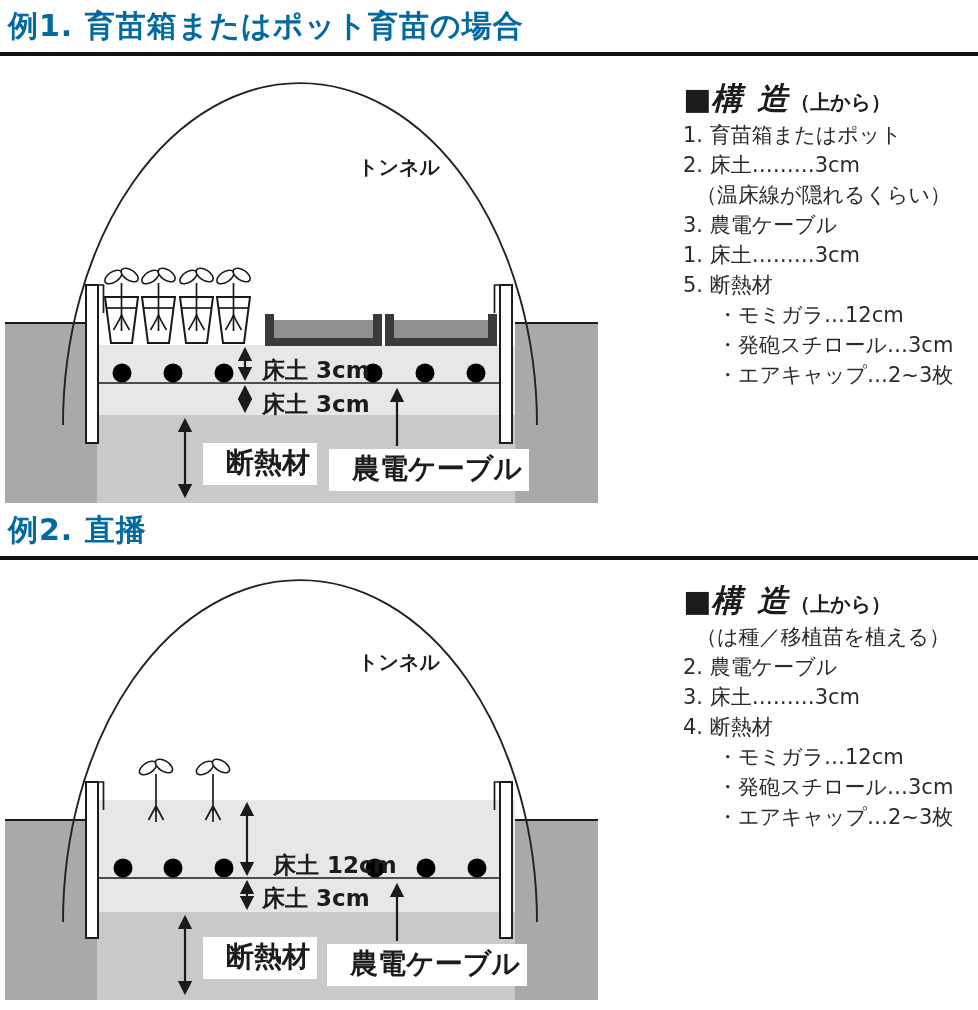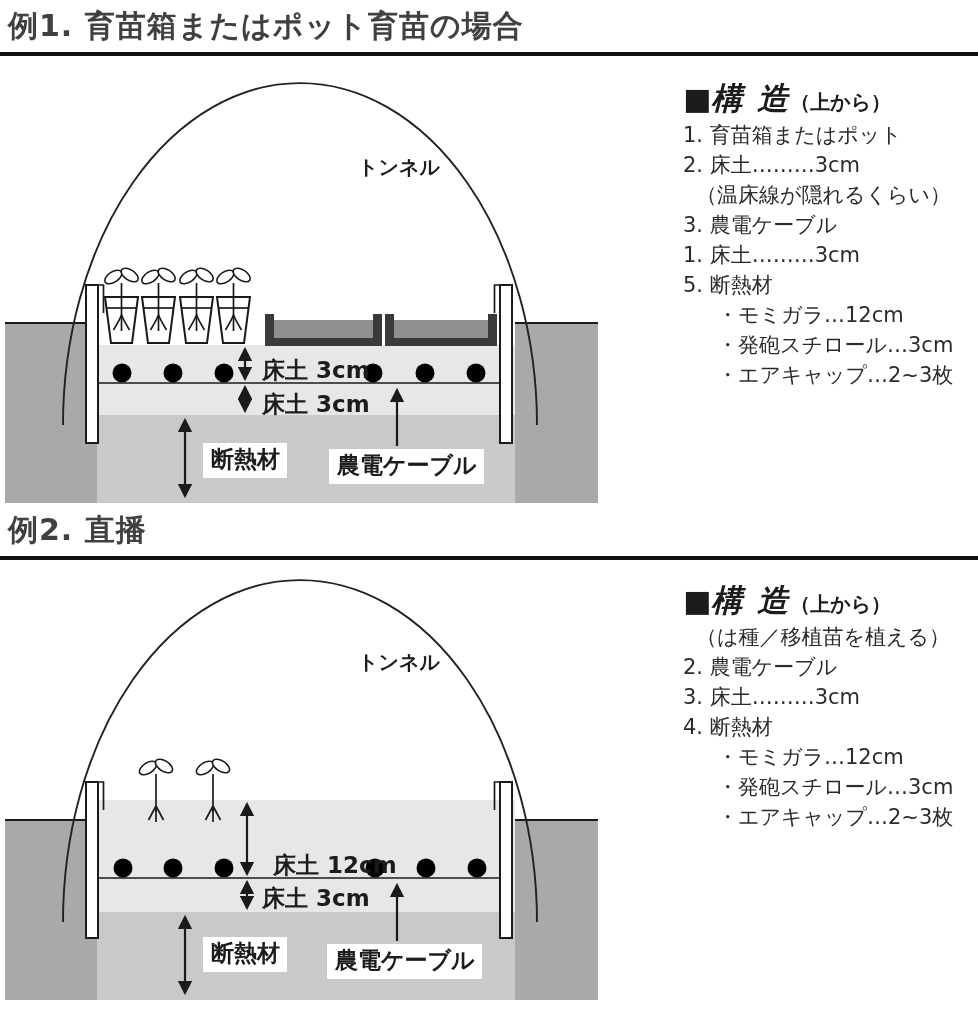--- a/index.html
+++ b/index.html
@@ -4,21 +4,21 @@
 <style>
   :root{
     --c-ground:#a9a9a9; --c-soil:#e7e7e7; --c-insulation:#c9c9c9;
     --c-tray_frame:#3a3a3a; --c-tray_fill:#8f8f8f; --c-line:#1a1a1a; --c-text:#1c1c1c;
   }
   html,body{margin:0;padding:0;background:#ffffff;}
   body{font-family:"DejaVu Sans","Liberation Sans",sans-serif;color:var(--c-text);}
   .canvas{position:relative;width:978px;height:1010px;background:#ffffff;overflow:hidden;}
   .abs{position:absolute;}
 
-  .sec-title{font-size:30px;font-weight:bold;letter-spacing:1px;color:#404040;white-space:nowrap;}
+  .sec-title{font-size:30px;font-weight:bold;letter-spacing:1px;color:#0369a1;white-space:nowrap;}
   .rule{position:absolute;left:0;width:978px;height:3.5px;background:#111;}
 
   .diagram-svg{position:absolute;left:0;}
 
   
   .g-ground{fill:var(--c-ground);}
   .g-soil{fill:var(--c-soil);}
   .g-insul{fill:var(--c-insulation);}
   .g-trayframe{fill:var(--c-tray_frame);}
   .g-trayfill{fill:var(--c-tray_fill);}
@@ -28,21 +28,21 @@
   .post{fill:#ffffff;stroke:var(--c-line);stroke-width:2;}
   .pot{fill:#ffffff;stroke:var(--c-line);stroke-width:2;}
   .leaf{fill:#ffffff;stroke:var(--c-line);stroke-width:1.6;}
   .dot{fill:#000;}
   .arrow{stroke:var(--c-line);stroke-width:2.2;fill:none;}
 
   
   .dlabel{position:absolute;font-weight:bold;color:var(--c-text);white-space:nowrap;}
   .tunnel{font-size:20px;}
   .dim{font-size:23px;}
-  .boxed{background:#ffffff;padding:1px 7px 3px 8px;font-size:23px;}
+  .boxed{background:#ffffff;padding:1px 7px 3px 23px;font-size:28px;}
 
   
   .panel{position:absolute;left:683px;width:295px;}
   .panel-head{display:flex;align-items:baseline;white-space:nowrap;}
   .ph-marker{font-size:30px;font-weight:bold;line-height:1;}
   .ph-main{font-size:31px;font-weight:bold;letter-spacing:2px;font-style:italic;}
   .ph-note{font-size:20px;font-weight:600;}
   .plist{font-size:21px;line-height:30px;color:#2b2b2b;}
   .item{white-space:nowrap;}
   .item-paren{padding-left:13px;}

